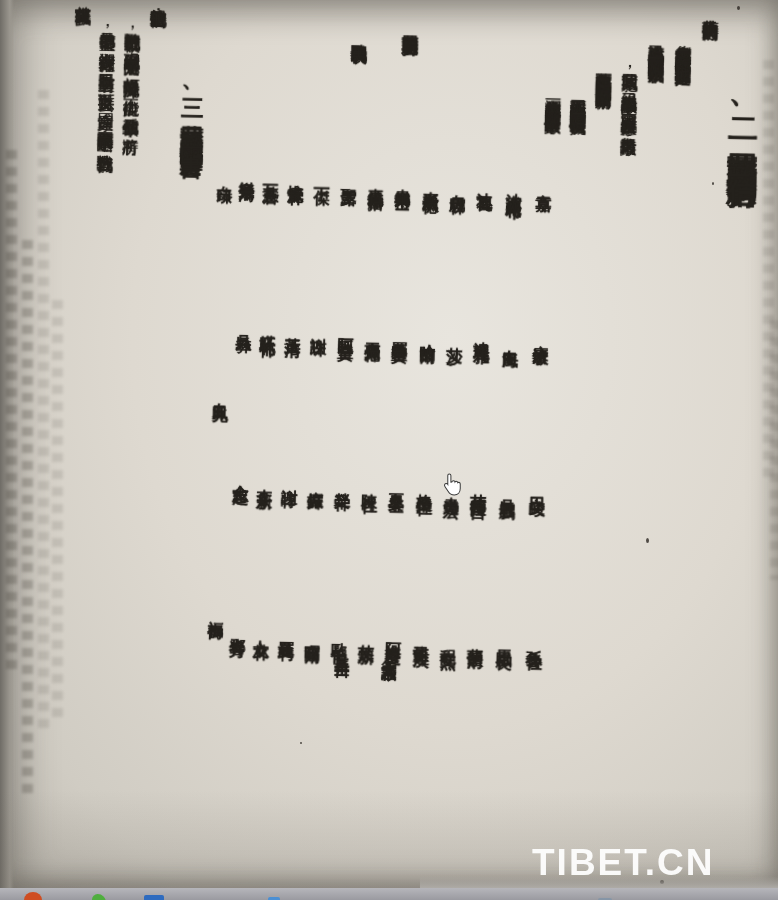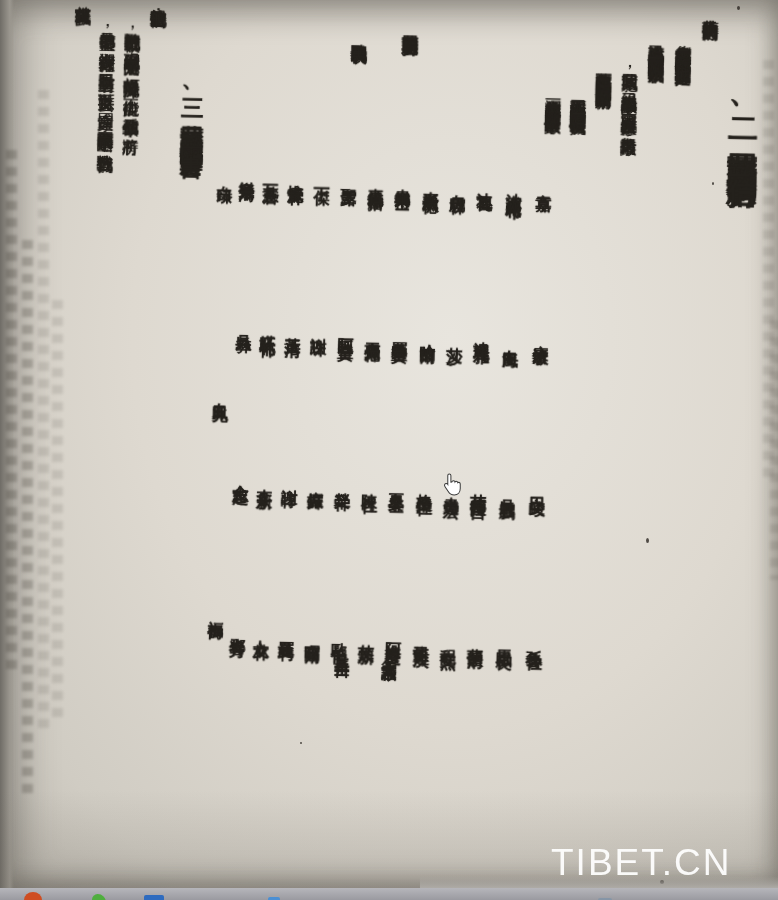--- a/index.html
+++ b/index.html
@@ -29,22 +29,22 @@
   .salut{font-size:17px;}
   .big-title{font-weight:bold;letter-spacing:1.5px;}
   .sig-head{font-size:16px;font-weight:bold;}
   .name-col{position:absolute;display:flex;flex-direction:column;
     justify-content:space-between;align-items:center;}
   .name{writing-mode:vertical-rl;text-orientation:upright;font-size:16px;
     font-weight:bold;letter-spacing:2px;line-height:1.1;
     text-shadow:0 0 .8px rgba(30,26,21,.9);}
   .closing-col{font-size:15px;font-weight:bold;letter-spacing:1px;}
   
-  .watermark{position:absolute;left:551px;top:842px;font-family:"Liberation Sans",sans-serif;
-    font-weight:normal;font-size:37px;letter-spacing:2px;color:rgba(255,255,255,.93);}
+  .watermark{position:absolute;left:532px;top:842px;font-family:"Liberation Sans",sans-serif;
+    font-weight:bold;font-size:37px;letter-spacing:2px;color:rgba(255,255,255,.93);}
   
   .page-edge{position:absolute;left:420px;top:876px;width:358px;height:12px;
     background:linear-gradient(180deg,rgba(150,148,144,.0),#aeaba6);}
   .taskbar{position:absolute;left:0;top:888px;width:778px;height:12px;
     background:linear-gradient(180deg,#b6b6bb,#9a9aa0);}
   .tb-icon{position:absolute;bottom:-8px;}
   .tb-orange{left:24px;width:18px;height:16px;border-radius:50%;background:#cf4d21;}
   .tb-green{left:92px;width:14px;height:14px;border-radius:40% 60% 40% 60%;background:#4fae3e;}
   .tb-blue{left:144px;width:20px;height:13px;border-radius:2px;background:#2e6bbf;}
   .tb-blue2{left:268px;width:12px;height:11px;border-radius:2px;background:#4a8fd4;}

